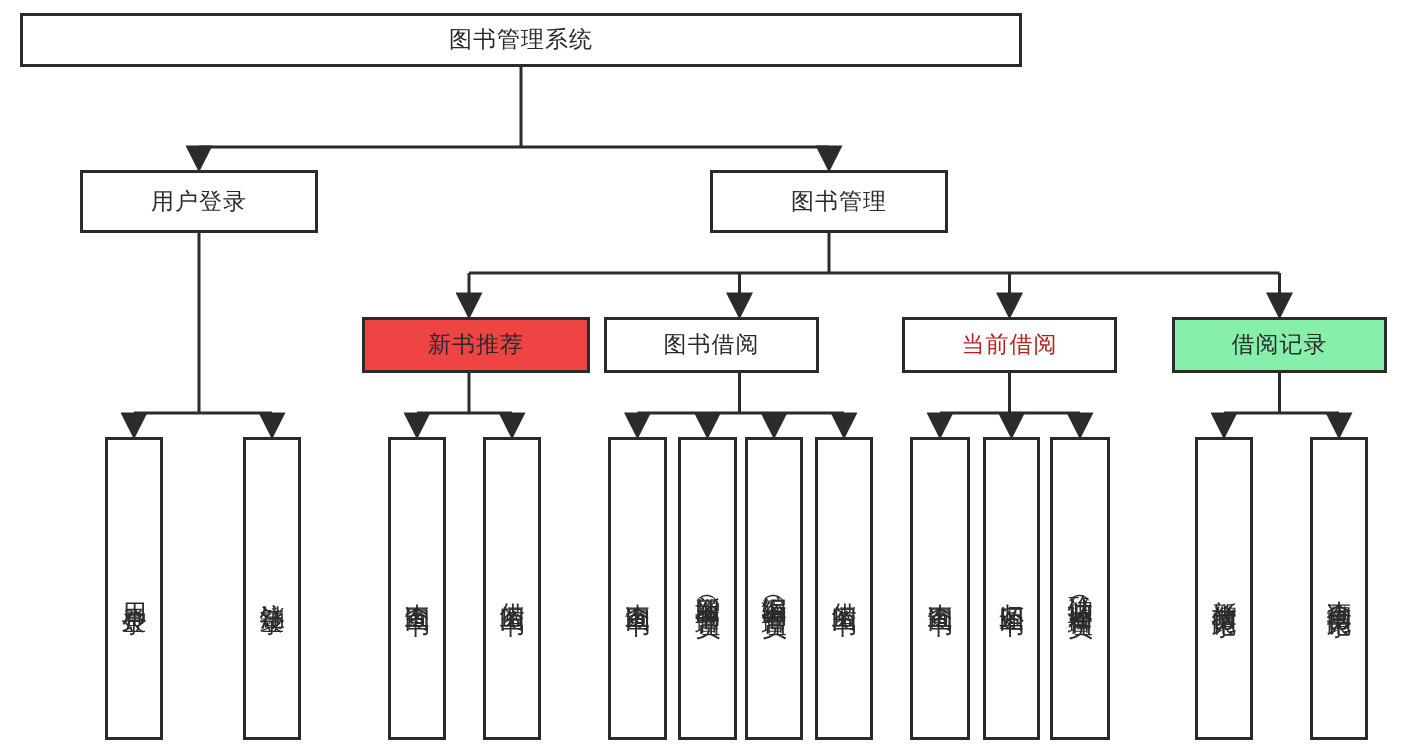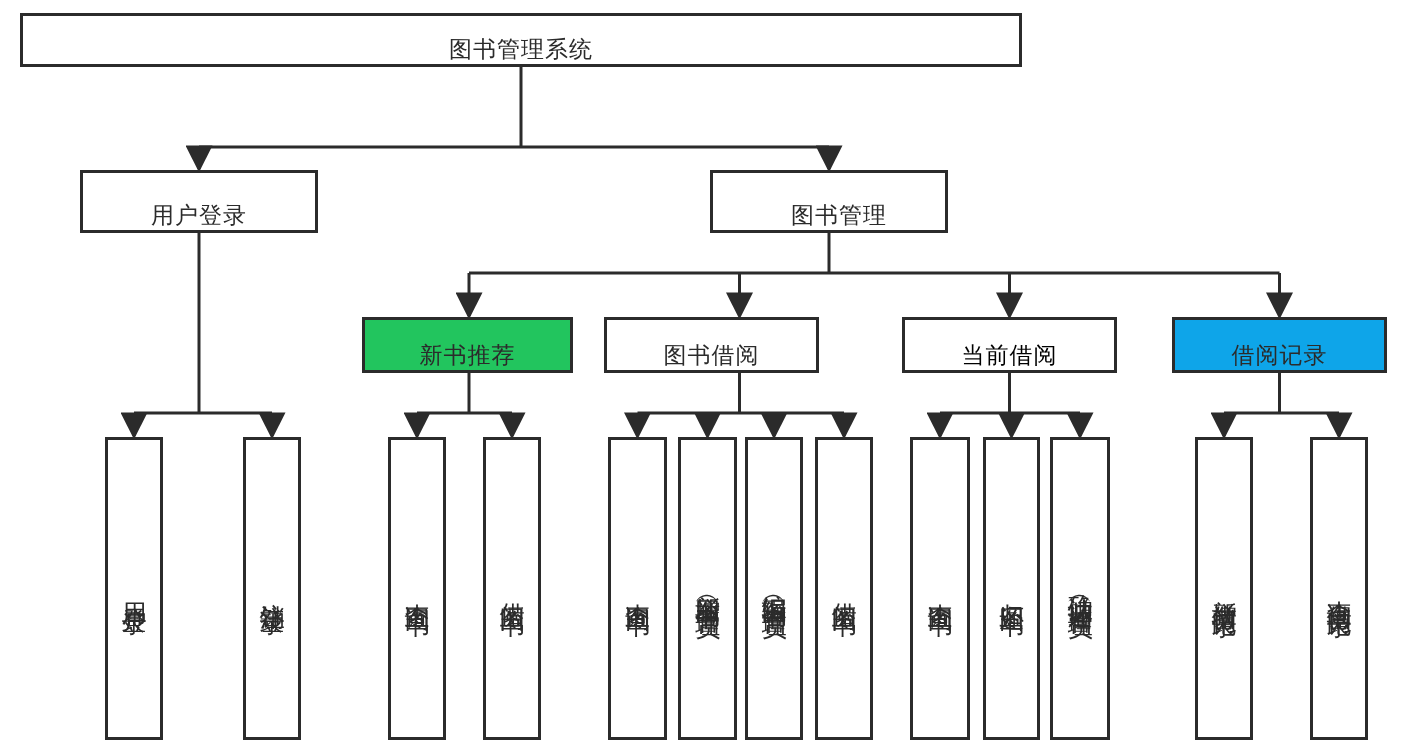--- a/index.html
+++ b/index.html
@@ -18,21 +18,20 @@
     border:3px solid #2b2b2b;
     display:flex;
     align-items:center;
     justify-content:center;
     color:#2b2b2b;
   }
   .node.h{
     font-size:23px;
     letter-spacing:1px;
     line-height:1.2;
-    align-items:flex-end;
   }
   .node.v{
     writing-mode:vertical-rl;
     text-orientation:upright;
     font-size:25px;
     line-height:1.25;
     letter-spacing:3px;
     padding:6px 0;
   }
   .node.v .vlabel{
@@ -103,30 +102,30 @@
   <div id="nodes">
       <div class="node h" style="left: 20px; top: 13px; width: 1002px; height: 54px; border-color: rgb(43, 43, 43); background: rgb(255, 255, 255); color: rgb(43, 43, 43);">
         <span class="hlabel">图书管理系统</span>
       </div>
       <div class="node h" style="left: 80px; top: 170px; width: 238px; height: 63px; border-color: rgb(43, 43, 43); background: rgb(255, 255, 255); color: rgb(43, 43, 43);">
         <span class="hlabel">用户登录</span>
       </div>
       <div class="node h" style="left: 710px; top: 170px; width: 238px; height: 63px; border-color: rgb(43, 43, 43); background: rgb(255, 255, 255); color: rgb(43, 43, 43); padding-left: 20px;">
         <span class="hlabel">图书管理</span>
       </div>
-      <div class="node h" style="left: 362px; top: 317px; width: 211px; height: 56px; border-color: rgb(43, 43, 43); background: #22c55e; color: rgb(43, 43, 43);">
+      <div class="node h" style="left: 362px; top: 317px; width: 228px; height: 56px; border-color: rgb(43, 43, 43); background: #ef4444; color: rgb(43, 43, 43);">
         <span class="hlabel">新书推荐</span>
       </div>
       <div class="node h" style="left: 604px; top: 317px; width: 215px; height: 56px; border-color: rgb(43, 43, 43); background: rgb(255, 255, 255); color: rgb(43, 43, 43);">
         <span class="hlabel">图书借阅</span>
       </div>
-      <div class="node h" style="left: 902px; top: 317px; width: 215px; height: 56px; border-color: rgb(43, 43, 43); background: rgb(255, 255, 255); color: #000000;">
+      <div class="node h" style="left: 902px; top: 317px; width: 215px; height: 56px; border-color: rgb(43, 43, 43); background: rgb(255, 255, 255); color: #b91c1c;">
         <span class="hlabel">当前借阅</span>
       </div>
-      <div class="node h" style="left: 1172px; top: 317px; width: 215px; height: 56px; border-color: rgb(43, 43, 43); background: #0ea5e9; color: rgb(43, 43, 43);">
+      <div class="node h" style="left: 1172px; top: 317px; width: 215px; height: 56px; border-color: rgb(43, 43, 43); background: #86efac; color: rgb(43, 43, 43);">
         <span class="hlabel">借阅记录</span>
       </div>
       <div class="node v" style="left: 105px; top: 437px; width: 58px; height: 303px; border-color: rgb(43, 43, 43); background: rgb(255, 255, 255); color: rgb(43, 43, 43);">
         <span class="vlabel">用户登录</span>
       </div>
       <div class="node v" style="left: 243px; top: 437px; width: 58px; height: 303px; border-color: rgb(43, 43, 43); background: rgb(255, 255, 255); color: rgb(43, 43, 43);">
         <span class="vlabel">注销登录</span>
       </div>
       <div class="node v" style="left: 388px; top: 437px; width: 58px; height: 303px; border-color: rgb(43, 43, 43); background: rgb(255, 255, 255); color: rgb(43, 43, 43);">
         <span class="vlabel">查询图书</span>

